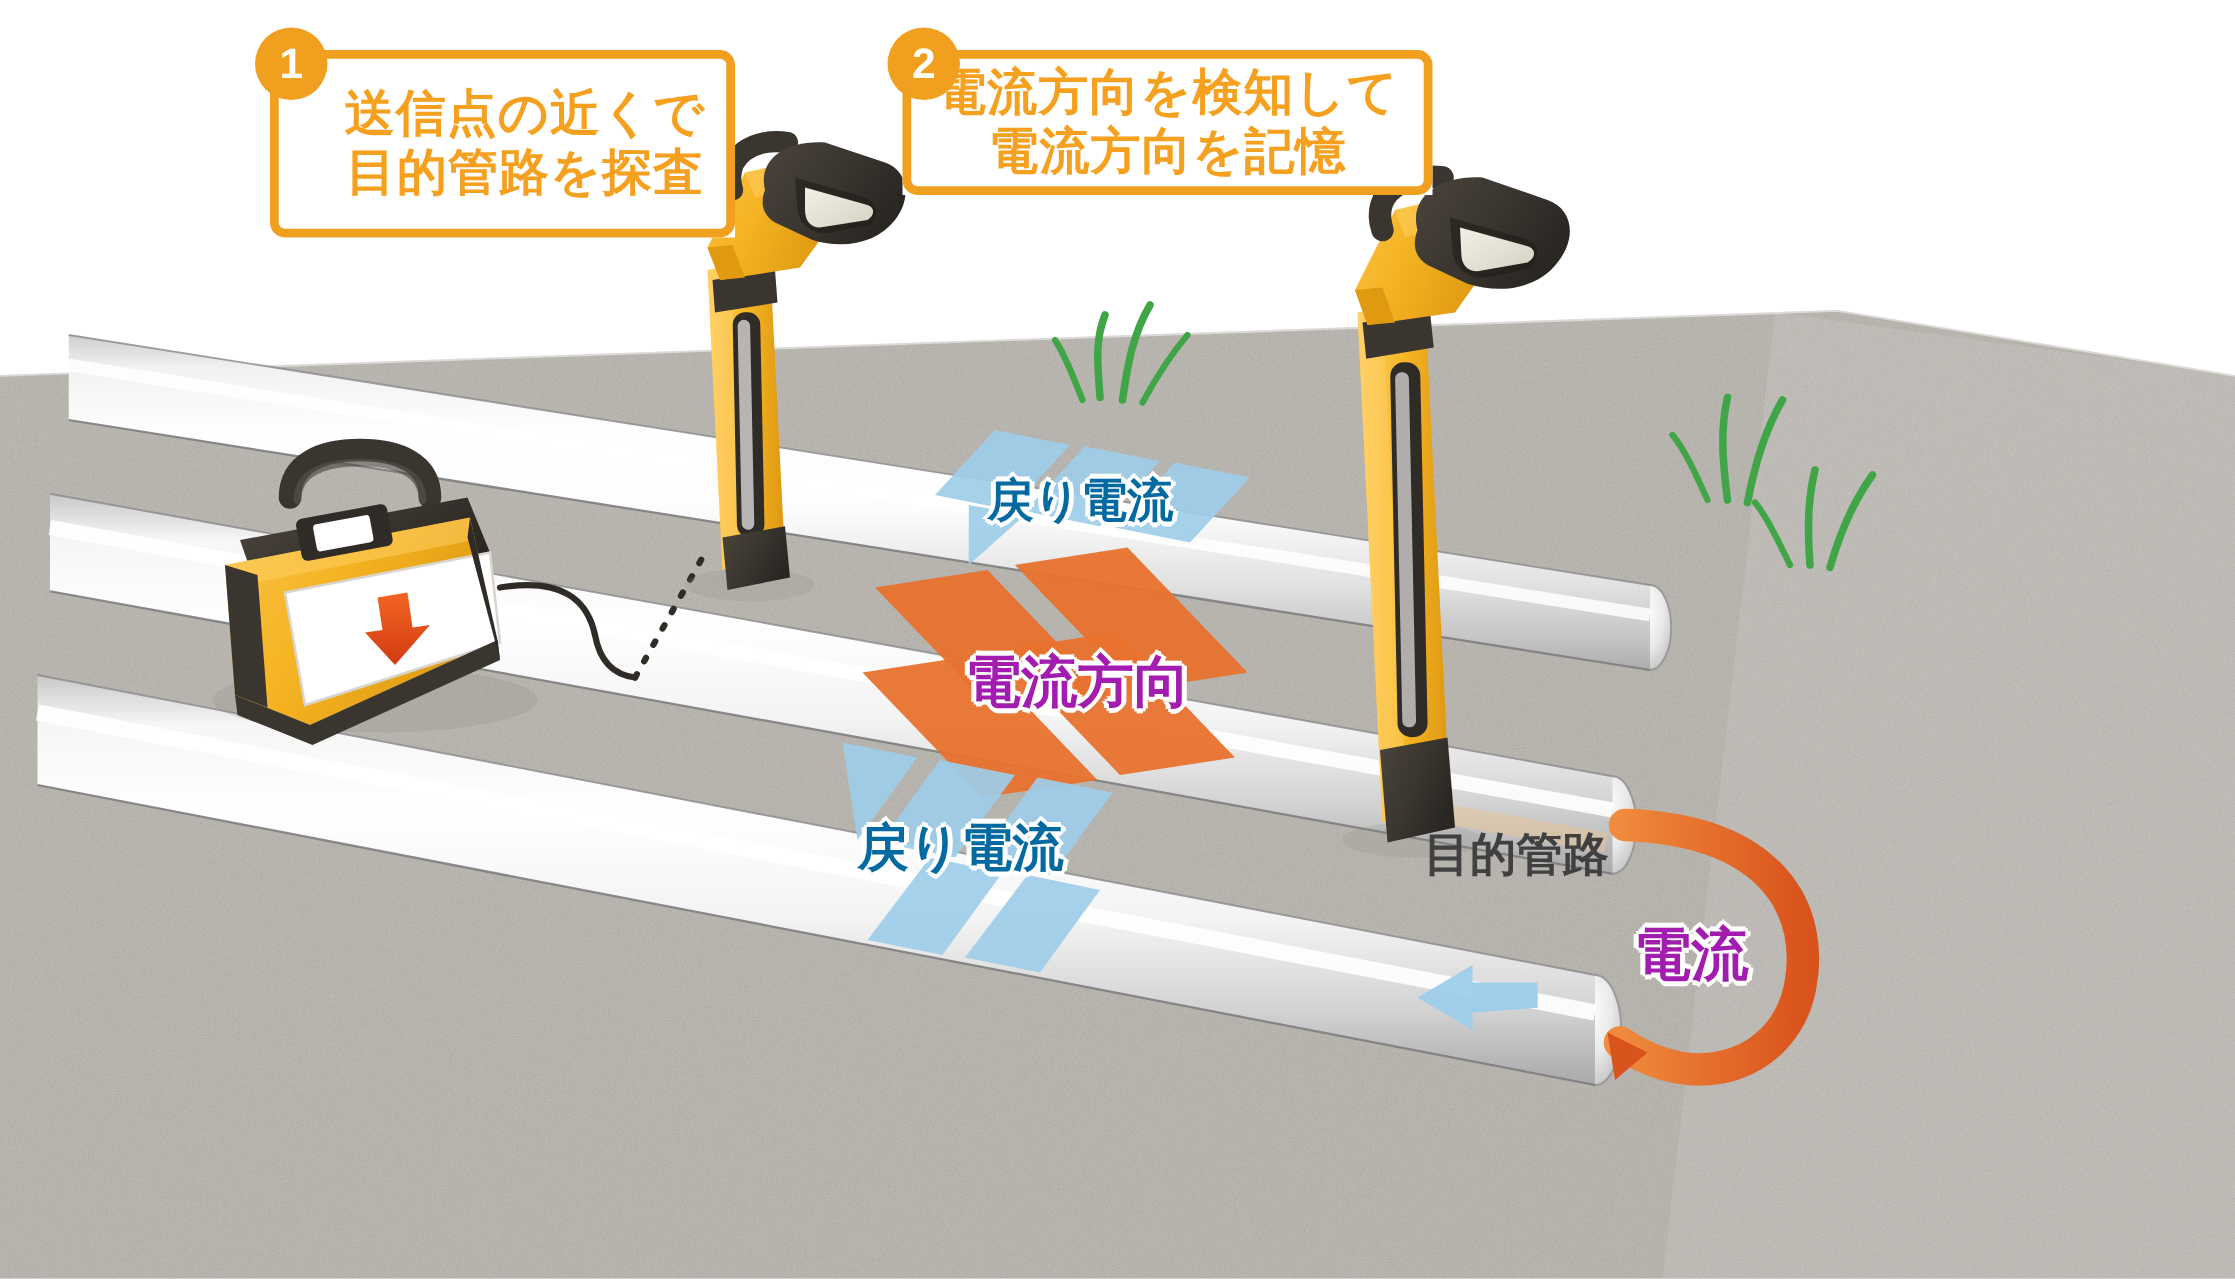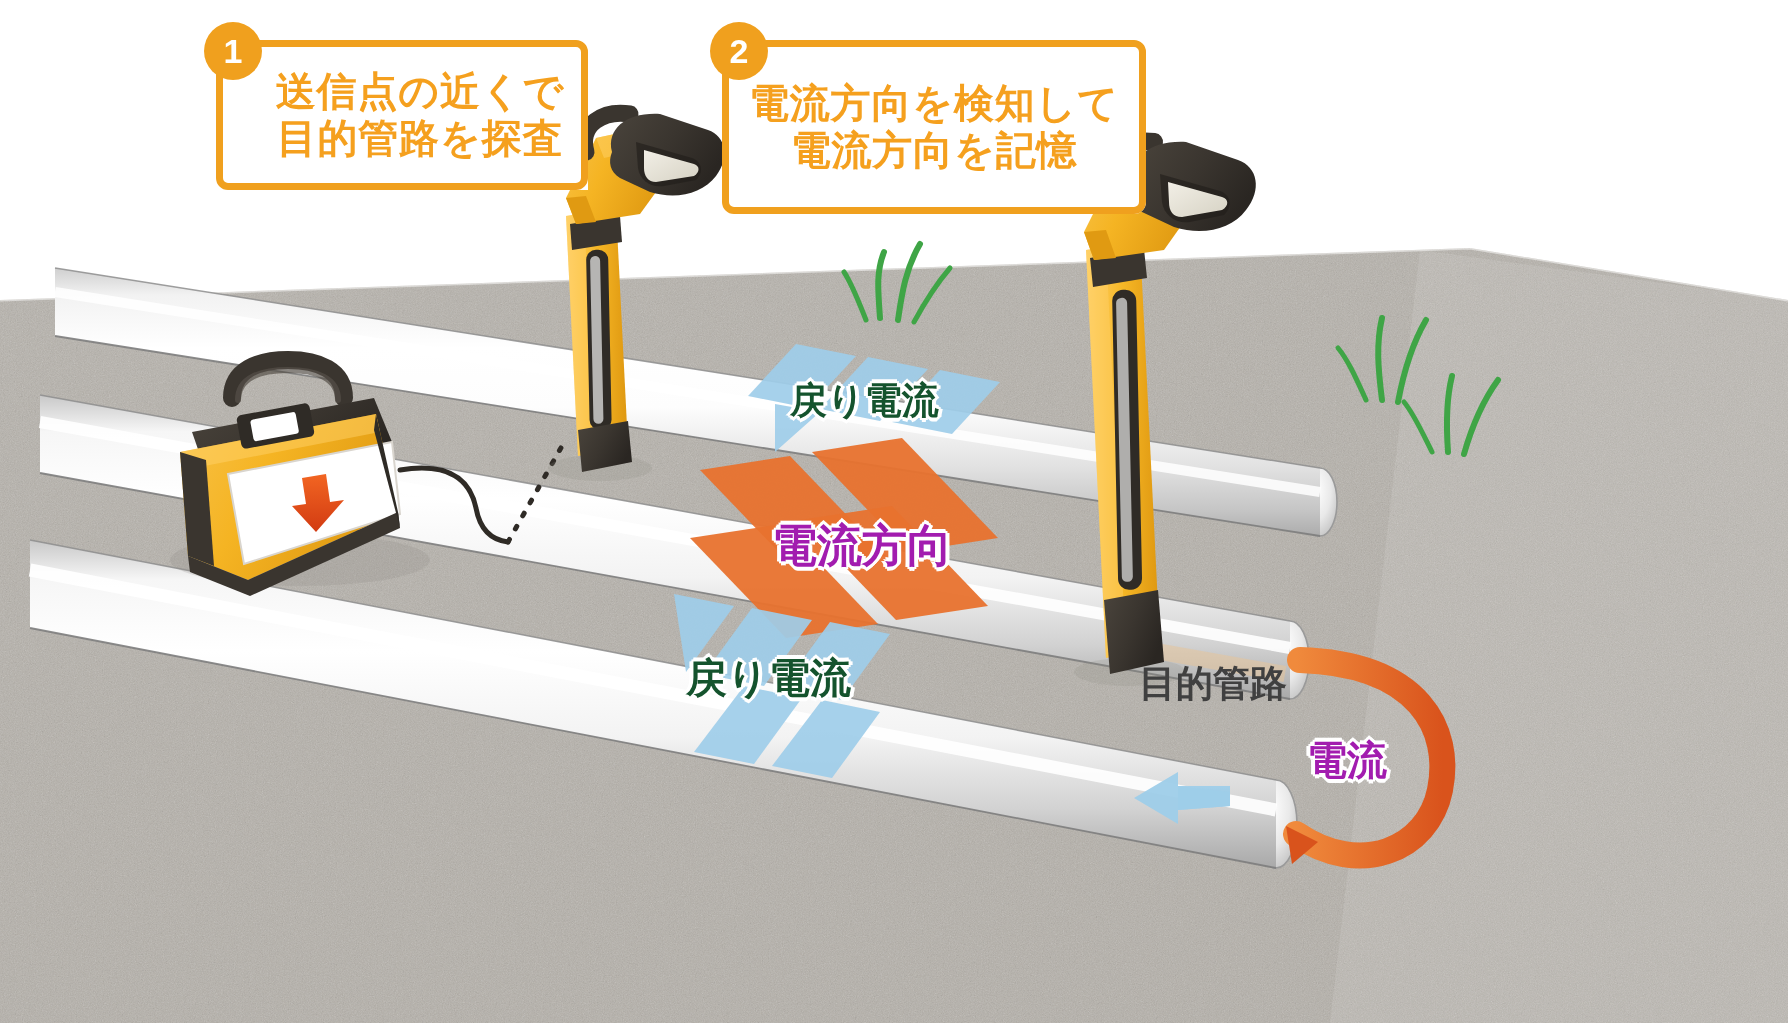--- a/index.html
+++ b/index.html
@@ -12,21 +12,21 @@
       color:#F5A01E;font-weight:700;line-height:1.18;letter-spacing:.02em;white-space:nowrap;}
   .callout .ctext span{display:block;}
   .badge{position:absolute;border-radius:50%;background:#F0A01E;color:#ffffff;display:flex;align-items:center;
       justify-content:center;font-weight:700;z-index:6;}
   .lbl{position:absolute;font-weight:700;white-space:nowrap;line-height:1;}
   .lbl-red{color:#E8491A;}
   .lbl-orange{color:#a21caf;
       text-shadow:3px 0 0 #fff,-3px 0 0 #fff,0 3px 0 #fff,0 -3px 0 #fff,
                   2px 2px 0 #fff,-2px 2px 0 #fff,2px -2px 0 #fff,-2px -2px 0 #fff,
                   4px 0 0 #fff,-4px 0 0 #fff,0 4px 0 #fff,0 -4px 0 #fff;}
-  .lbl-blue{color:#14532d;
+  .lbl-blue{color:#0369a1;
       text-shadow:3px 0 0 #fff,-3px 0 0 #fff,0 3px 0 #fff,0 -3px 0 #fff,
                   2px 2px 0 #fff,-2px 2px 0 #fff,2px -2px 0 #fff,-2px -2px 0 #fff,
                   4px 0 0 #fff,-4px 0 0 #fff,0 4px 0 #fff,0 -4px 0 #fff;}
   .lbl-dark{color:#404040;}
 </style>
 </head>
 <body>
 
 <div id="stage">
 
@@ -299,35 +299,35 @@
     <div class="frame"></div>
     <div class="ctext" style="font-size:40px;padding-left:36px;">
       <span>送信点の近くで</span>
       <span>目的管路を探査</span>
     </div>
   </div>
   <div class="badge" style="left:204px;top:22px;width:58px;height:58px;font-size:34px;">
     <span>1</span>
   </div>
 
-  <div class="callout" style="left:722px;top:40px;width:424px;height:174px;border-radius:12px;">
+  <div class="callout" style="left:722px;top:40px;width:424px;height:116px;">
     <div class="frame"></div>
     <div class="ctext" style="font-size:40px;">
       <span>電流方向を検知して</span>
       <span>電流方向を記憶</span>
     </div>
   </div>
   <div class="badge" style="left:710px;top:22px;width:58px;height:58px;font-size:34px;">
     <span>2</span>
   </div>
 
 
   <div class="lbl lbl-blue" style="left:790px;top:382px;font-size:37px;">戻り電流</div>
 
   <div class="lbl lbl-orange" style="left:772px;top:523px;font-size:45px;">電流方向</div>
 
   <div class="lbl lbl-blue" style="left:686px;top:658px;font-size:41px;">戻り電流</div>
 
   <div class="lbl lbl-dark" style="left:1139px;top:665px;font-size:37px;">目的管路</div>
 
-  <div class="lbl lbl-orange" style="left:1307px;top:740px;font-size:40px;">電流</div>
+  <div class="lbl lbl-orange" style="left:1307px;top:740px;font-size:46px;">電流</div>
 
 </div>
 
 </body></html>

